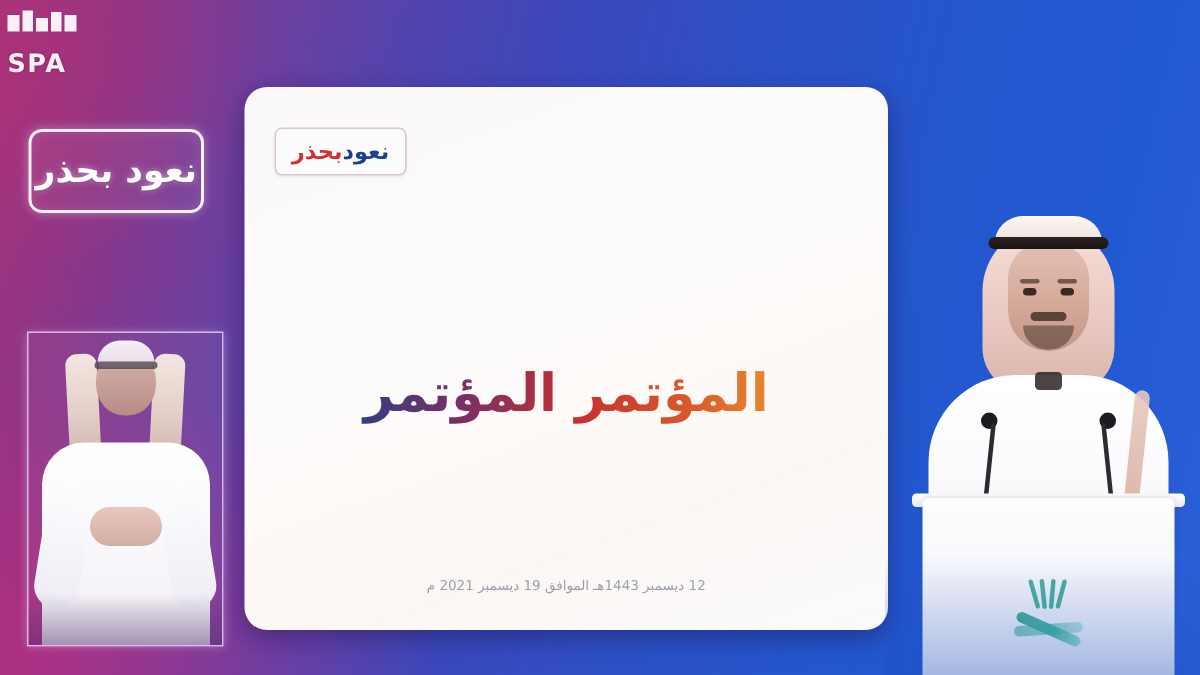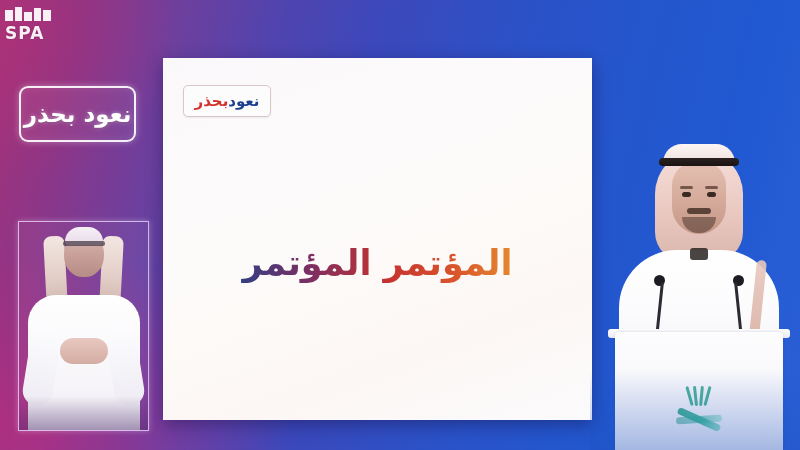--- a/index.html
+++ b/index.html
@@ -36,21 +36,21 @@
   }
   #spa-logo .spa-top i{
     display:block;background:#ffffff;flex:1;
   }
   #spa-logo .spa-top i:nth-child(1){height:11px}
   #spa-logo .spa-top i:nth-child(2){height:14px}
   #spa-logo .spa-top i:nth-child(3){height:9px}
   #spa-logo .spa-top i:nth-child(4){height:13px}
   #spa-logo .spa-top i:nth-child(5){height:11px}
   #spa-logo .spa-letters{
-    margin-top:3px;
+    margin-top:13px;
     font-family:"DejaVu Sans","Liberation Sans",sans-serif;
     font-weight:bold;font-size:17px;letter-spacing:1px;
     color:#ffffff;line-height:19px;
     text-shadow:0 0 2px rgba(0,0,0,.25);
   }
 
   
   #return-badge{
     position:absolute;left:19px;top:86px;
     width:113px;height:52px;
@@ -125,20 +125,21 @@
   .ip-shadow{
     position:absolute;left:0;bottom:0;width:100%;height:34px;
     background:linear-gradient(180deg,rgba(90,50,120,0) 0%, rgba(74,40,105,.45) 100%);
   }
 
   
   #slide{
     position:absolute;left:163px;top:58px;width:429px;height:362px;
     background:linear-gradient(160deg,#fbf8fb 0%, #fdfbfa 45%, #fcf7f4 75%, #fbfafc 100%);
     box-shadow:0 5px 16px rgba(20,10,60,.40);
+    border-radius:15px;
   }
   
   #slide-logo{
     position:absolute;left:20px;top:27px;
     width:86px;height:30px;
     border:1px solid #d9c7c9;border-radius:5px;
     background:#fdfcfc;
     display:flex;align-items:center;justify-content:center;
     box-shadow:0 1px 2px rgba(0,0,0,.07);
   }
@@ -340,20 +341,21 @@
 
     <div id="slide-logo">
       <span class="sl-txt">
         <span class="sl-a">نعود</span><span class="sl-b">بحذر</span>
       </span>
     </div>
 
     <div id="slide-title">المؤتمر المؤتمر</div>
 
 
+    <div id="slide-date">12 ديسمبر 1443هـ الموافق 19 ديسمبر 2021 م</div>
   </div>
 
   <div id="speaker">
     <div class="sp-ghutra"></div>
     <div class="sp-face">
       <span class="sp-brow l"></span>
       <span class="sp-brow r"></span>
       <span class="sp-eye l"></span>
       <span class="sp-eye r"></span>
       <span class="sp-mous"></span>

